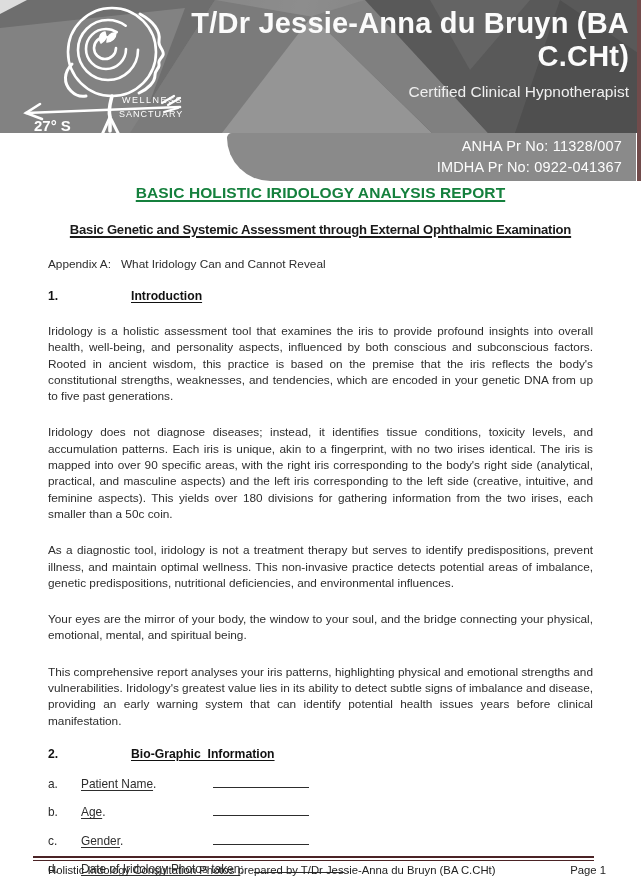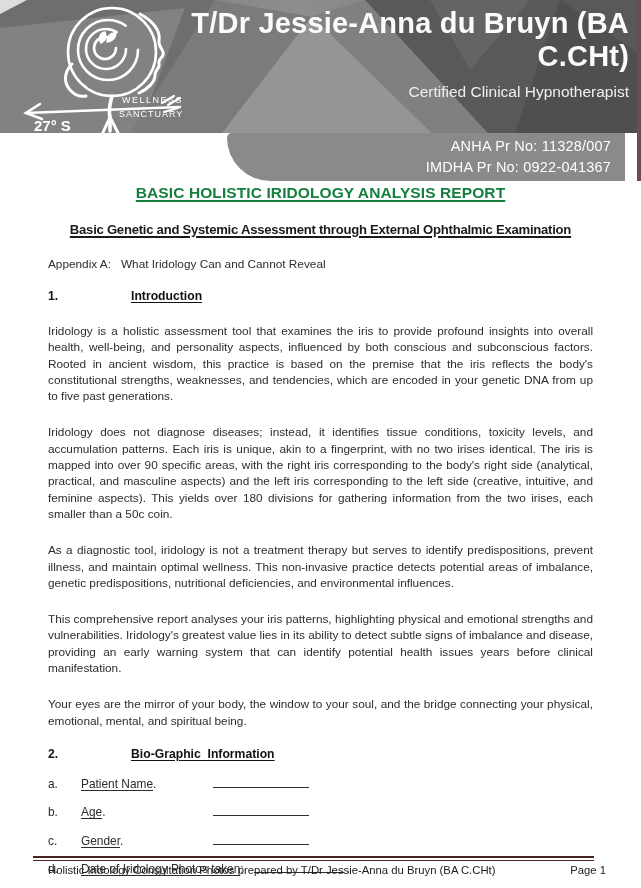--- a/index.html
+++ b/index.html
@@ -12,21 +12,21 @@
   .header-dark{position:absolute;top:0;left:0;width:641px;height:133px;overflow:hidden;
     background:linear-gradient(105deg,#5f5f5f 0%,#7a7a7a 30%,#8a8a8a 45%,#606060 70%,#4f4f4f 100%);}
   .header-dark svg{position:absolute;top:0;left:0;}
   .edge-strip{position:absolute;top:0;right:0;width:4px;height:181px;background:#714b4b;}
   .logo{position:absolute;top:0;left:12px;width:195px;height:140px;}
   .head-title{position:absolute;top:7px;left:180px;right:12px;text-align:right;
     color:#fbfbfb;font-size:29px;font-weight:bold;letter-spacing:.2px;}
   .head-sub{position:absolute;left:180px;right:12px;text-align:right;color:#efefef;
     font-size:15.5px;font-weight:500;}
   .sub1{top:58px;} .sub2{top:83px;}
-  .header-band{position:absolute;top:133px;left:227px;right:16px;height:48px;background:#8a8a8a;
+  .header-band{position:absolute;top:133px;left:227px;right:5px;height:48px;background:#8a8a8a;
     border-radius:5px 0 0 46px;color:#fdfdfd;text-align:right;padding:3px 14px 0 0;box-sizing:border-box;}
   .band-line{font-size:14.5px;line-height:21px;letter-spacing:.2px;}
   
   .doc{position:absolute;top:181px;left:48px;width:545px;}
   .doc-title{margin-top:3px;text-align:center;font-size:15.5px;font-weight:bold;color:#15803d;
     text-decoration:underline;text-decoration-thickness:1.5px;text-underline-offset:2px;letter-spacing:.1px;}
   .doc-subtitle{margin-top:20px;text-align:center;font-size:13.1px;font-weight:bold;color:#1b1b1b;
     text-decoration:underline;text-decoration-thickness:1.5px;text-underline-offset:2px;letter-spacing:-.25px;white-space:nowrap;}
   .appendix{margin-top:20px;font-size:11.8px;}
   .appendix .gap{display:inline-block;width:10px;}
@@ -111,22 +111,22 @@
     </div>
 
     <div class="sec">
       <span class="num">1.</span>
       <span class="sec-label">Introduction</span>
     </div>
 
     <p class="para">Iridology is a holistic assessment tool that examines the iris to provide profound insights into overall health, well-being, and personality aspects, influenced by both conscious and subconscious factors. Rooted in ancient wisdom, this practice is based on the premise that the iris reflects the body's constitutional strengths, weaknesses, and tendencies, which are encoded in your genetic DNA from up to five past generations.</p>
     <p class="para">Iridology does not diagnose diseases; instead, it identifies tissue conditions, toxicity levels, and accumulation patterns. Each iris is unique, akin to a fingerprint, with no two irises identical. The iris is mapped into over 90 specific areas, with the right iris corresponding to the body's right side (analytical, practical, and masculine aspects) and the left iris corresponding to the left side (creative, intuitive, and feminine aspects). This yields over 180 divisions for gathering information from the two irises, each smaller than a 50c coin.</p>
     <p class="para">As a diagnostic tool, iridology is not a treatment therapy but serves to identify predispositions, prevent illness, and maintain optimal wellness. This non-invasive practice detects potential areas of imbalance, genetic predispositions, nutritional deficiencies, and environmental influences.</p>
+    <p class="para">Your eyes are the mirror of your body, the window to your soul, and the bridge connecting your physical, emotional, mental, and spiritual being.</p>
     <p class="para">This comprehensive report analyses your iris patterns, highlighting physical and emotional strengths and vulnerabilities. Iridology's greatest value lies in its ability to detect subtle signs of imbalance and disease, providing an early warning system that can identify potential health issues years before clinical manifestation.</p>
-    <p class="para">Your eyes are the mirror of your body, the window to your soul, and the bridge connecting your physical, emotional, mental, and spiritual being.</p>
 
     <div class="sec">
       <span class="num">2.</span>
       <span class="sec-label">Bio-Graphic  Information</span>
     </div>
 
     <div class="list">
 
       <div class="li">
         <span class="letter">a.</span>

